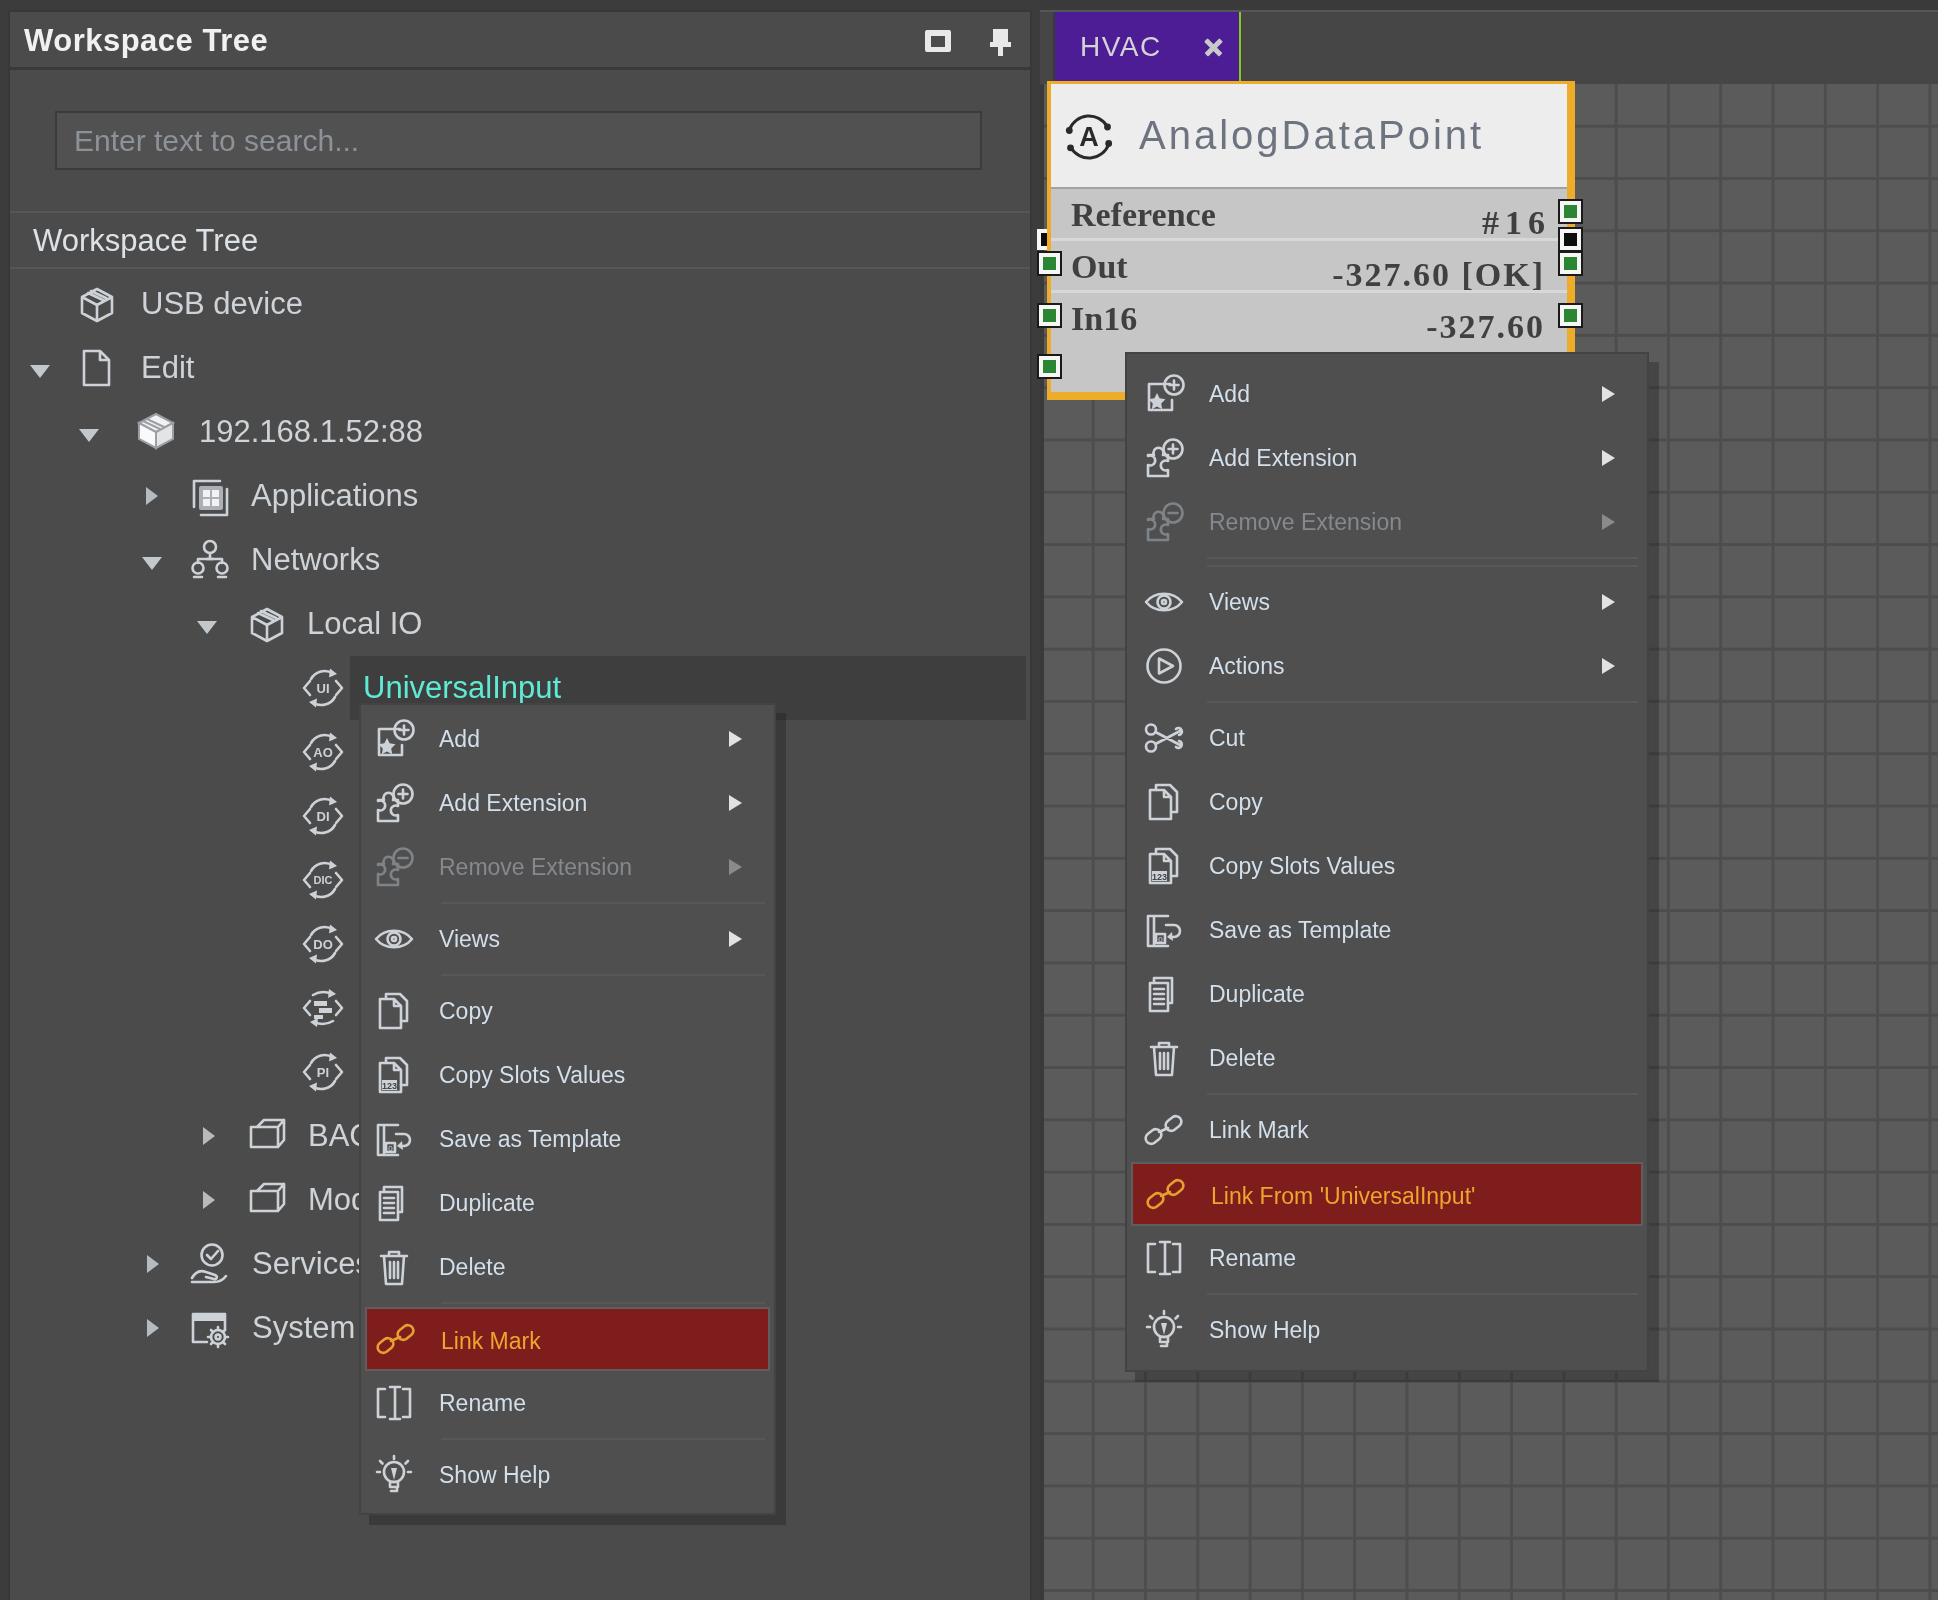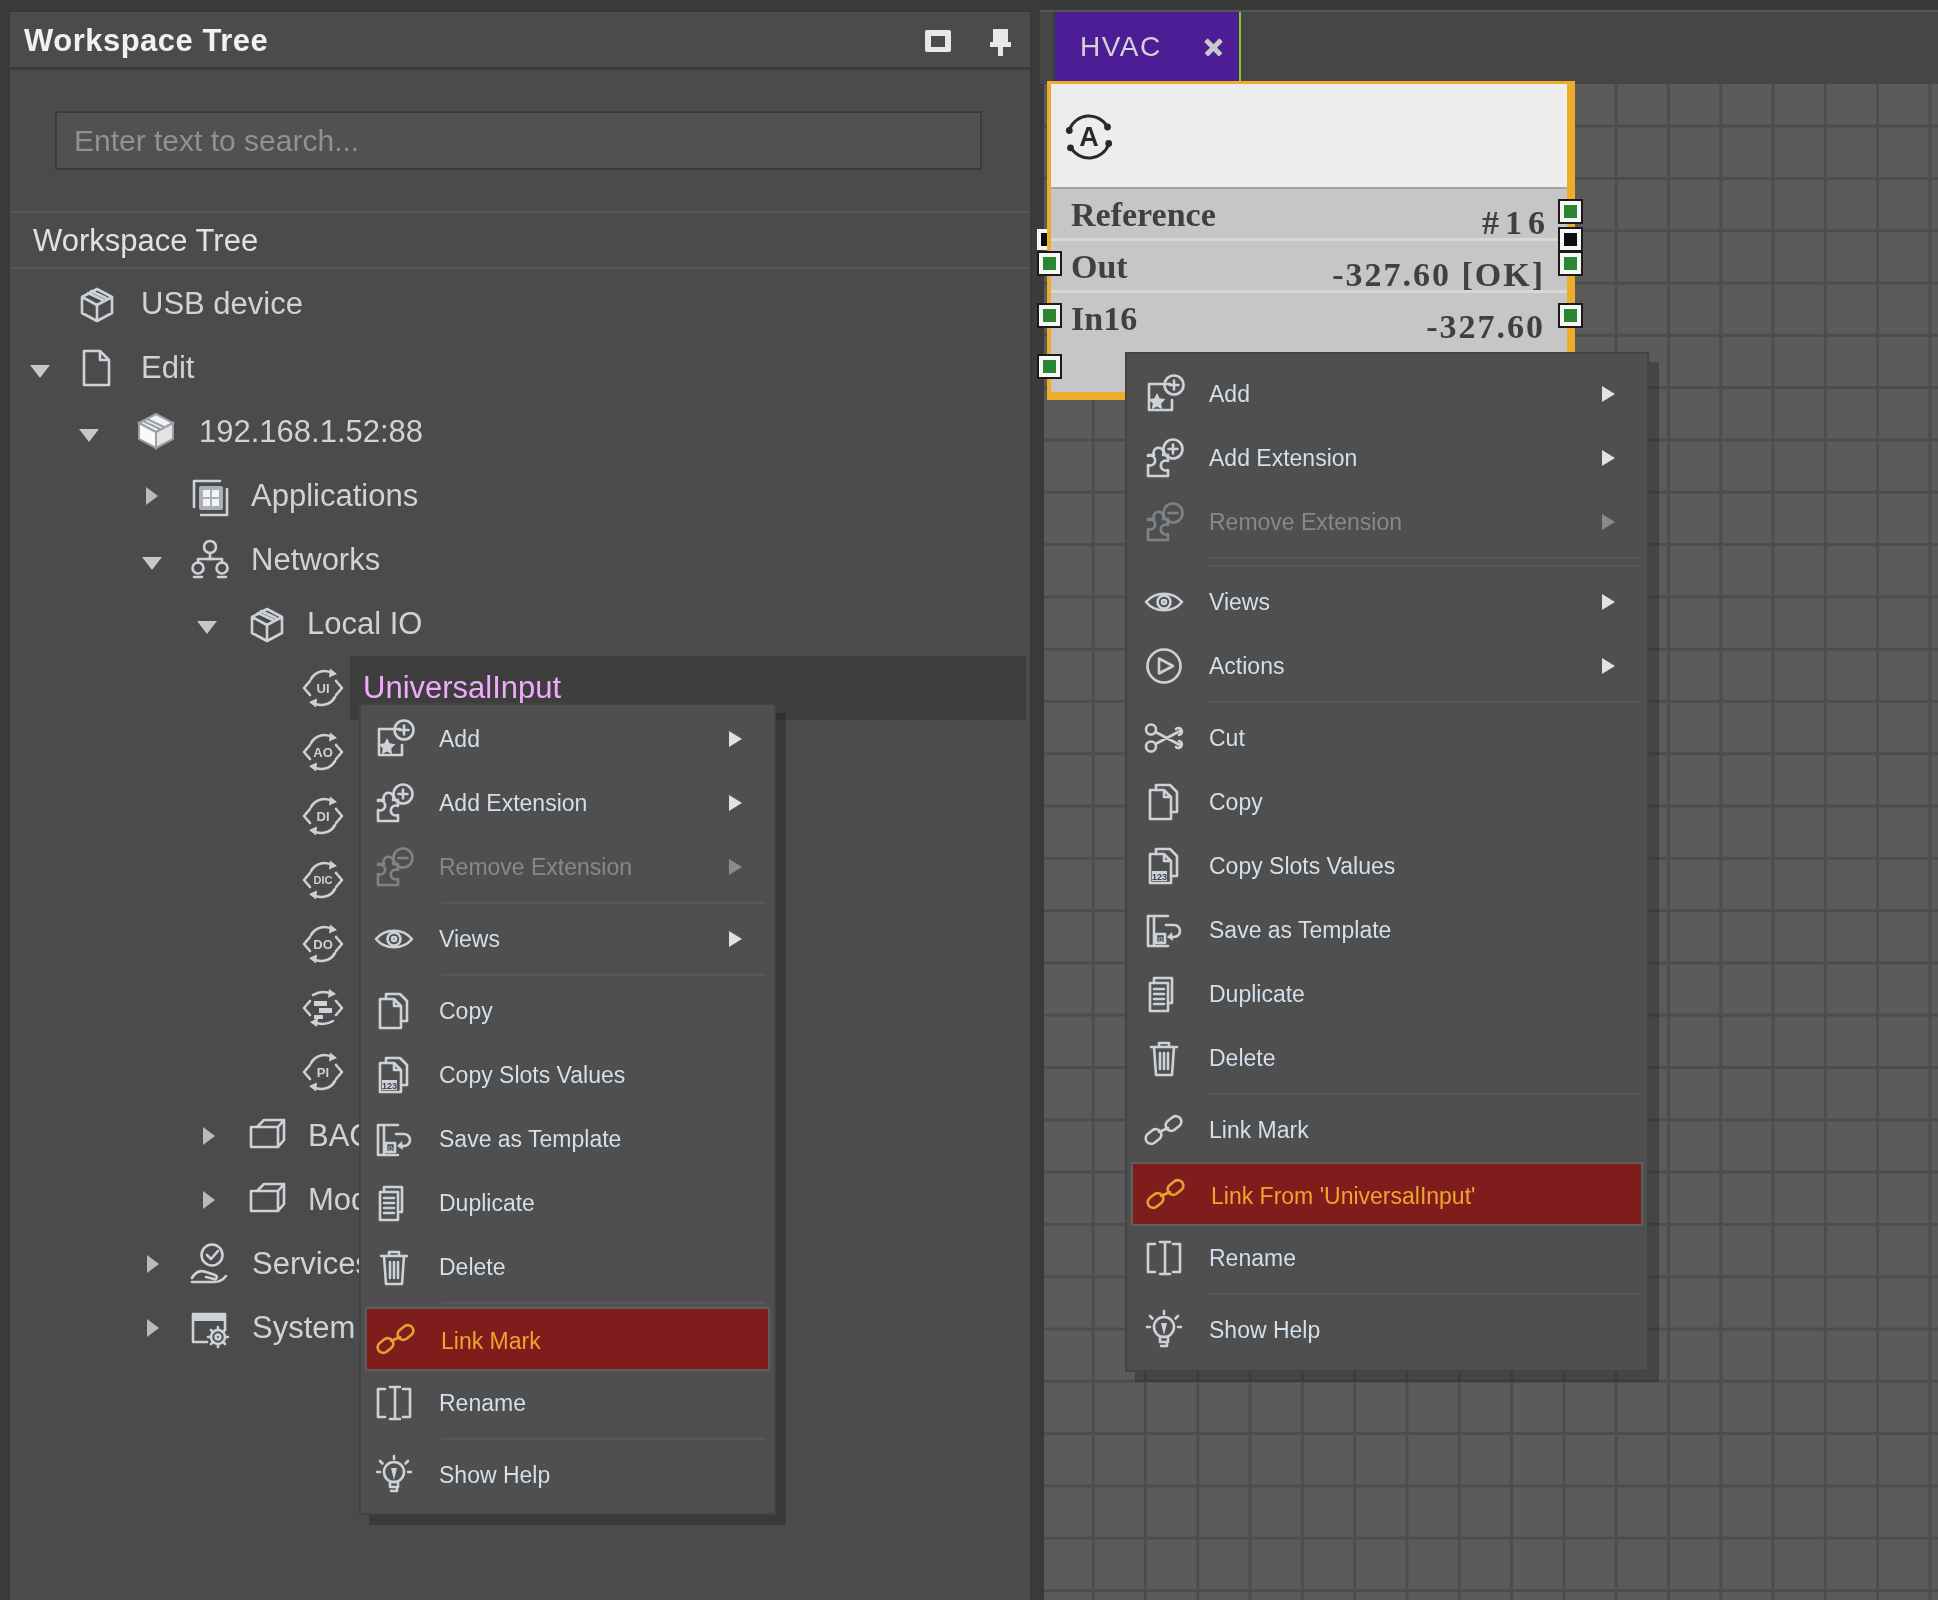--- a/index.html
+++ b/index.html
@@ -266,21 +266,21 @@
     <div class="ad" style="left:187px;top:609px"></div>
     <svg class="tico" style="left:235px;top:590px">
       <use href="#i-box"></use>
     </svg>
     <div class="tlab" style="left:297px;top:580px;">Local IO</div>
     <div id="selrow"></div>
     <svg class="tico" style="left:291px;top:654px" viewBox="0 0 44 44">
       <use href="#i-circ"></use>
       <text x="22" y="27" font-size="13" font-weight="bold" fill="#ccd2d7" text-anchor="middle">UI</text>
     </svg>
-    <div class="tlab" style="left:353px;top:644px;color:#f0abfc;">UniversalInput</div>
+    <div class="tlab" style="left:353px;top:644px;color:#5eead4;">UniversalInput</div>
     <svg class="tico" style="left:291px;top:718px" viewBox="0 0 44 44">
       <use href="#i-circ"></use>
       <text x="22" y="27" font-size="13" font-weight="bold" fill="#ccd2d7" text-anchor="middle">AO</text>
     </svg>
     <svg class="tico" style="left:291px;top:782px" viewBox="0 0 44 44">
       <use href="#i-circ"></use>
       <text x="22" y="27" font-size="13" font-weight="bold" fill="#ccd2d7" text-anchor="middle">DI</text>
     </svg>
     <svg class="tico" style="left:291px;top:846px" viewBox="0 0 44 44">
       <use href="#i-circ"></use>
@@ -326,20 +326,21 @@
         <i></i>
         <b></b>
       </div>
     </div>
 <div id="cv"></div>
 <div id="blk">
 <div class="bt">
         <svg style="position:absolute;left:10px;top:25px;width:56px;height:56px">
           <use href="#b-ico"></use>
         </svg>
+        <div class="txt">AnalogDataPoint</div>
       </div>
 <div class="brow" style="top:107px">
         <div class="l">Reference</div>
         <div class="r" style="letter-spacing:6px;right:16px">#16</div>
       </div>
 <div class="bsep" style="top:154px"></div>
 <div class="brow" style="top:159px">
         <div class="l">Out</div>
         <div class="r">-327.60 [OK]</div>
       </div>

